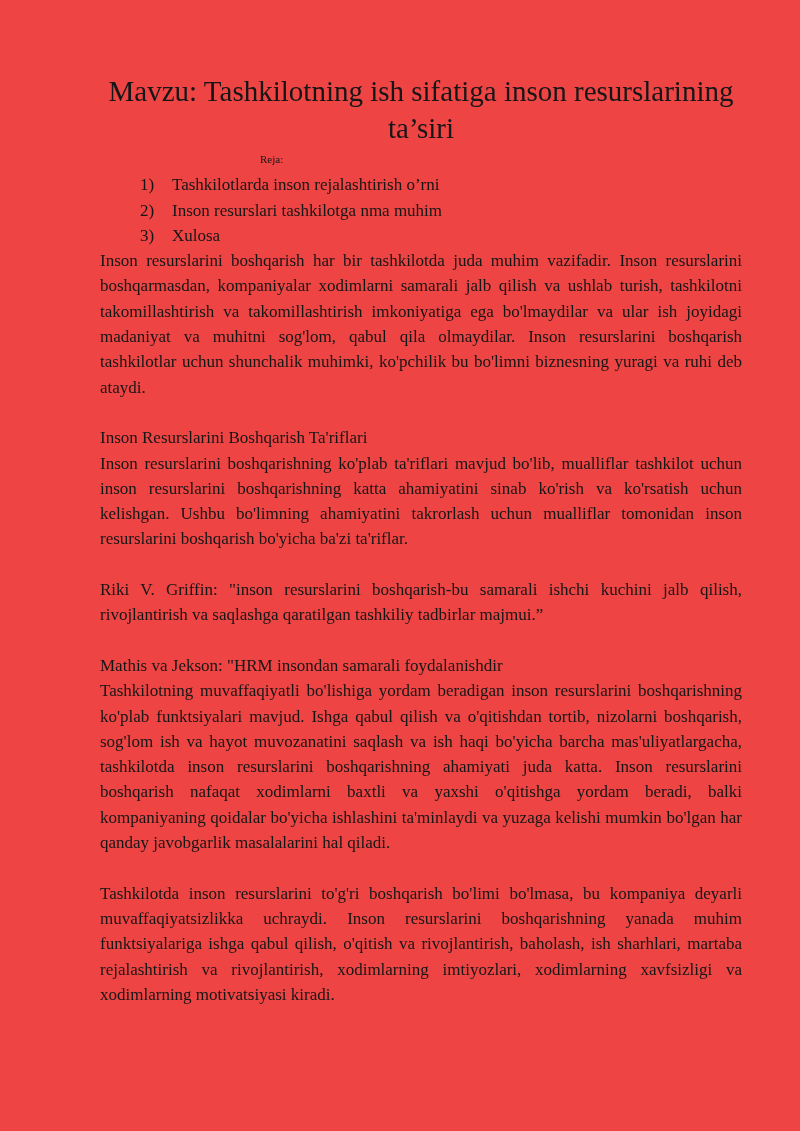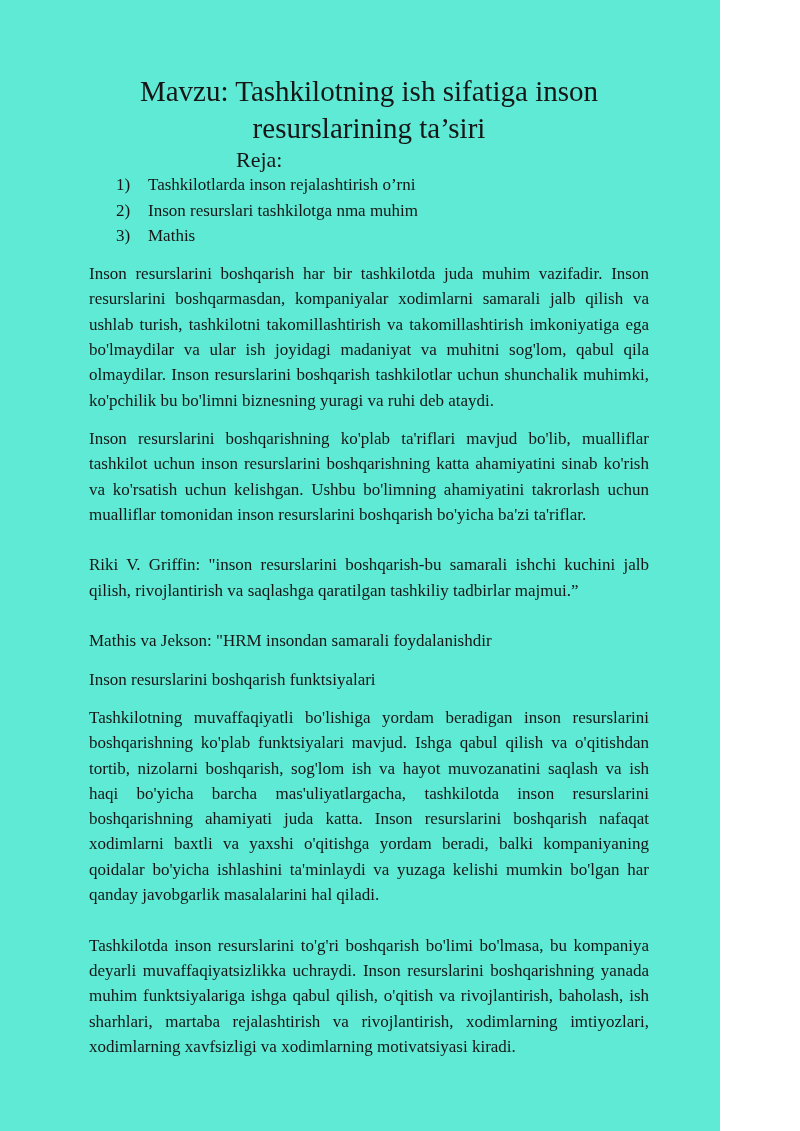--- a/index.html
+++ b/index.html
@@ -2,58 +2,58 @@
 <html><head>
 <meta charset="utf-8">
 <style>
   html, body {
     margin: 0;
     padding: 0;
     background: #ffffff;
   }
   .page {
     position: relative;
-    width: 720px;
+    width: 800px;
     height: 1131px;
-    background: #5eead4;
+    background: #ef4444;
     color: #161616;
     font-family: "Liberation Serif", "DejaVu Serif", serif;
     overflow: hidden;
     box-sizing: border-box;
-    padding: 73px 58px 0 76px;
+    padding: 73px 58px 0 100px;
   }
   .title {
     margin: 0;
     font-size: 29px;
     font-weight: normal;
     line-height: 37px;
     text-align: center;
   }
   .reja {
-    font-size: 22px;
+    font-size: 11px;
     line-height: 25.3px;
     padding-left: 160px;
   }
   .plan-list {
     margin: 0;
     padding: 0;
     list-style: none;
   }
   .plan-item {
     display: flex;
     font-size: 17px;
     line-height: 25.3px;
     padding-left: 40px;
   }
   .plan-item .num {
     width: 32px;
     flex: 0 0 32px;
   }
   .para {
-    margin: 13px;
+    margin: 0;
     font-size: 17px;
     line-height: 25.3px;
     text-align: justify;
   }
   .gap {
     margin-top: 25.3px;
   }
 </style>
 </head>
 <body>
@@ -68,32 +68,32 @@
     <li class="plan-item">
       <span class="num">1)</span>
       <span class="txt">Tashkilotlarda inson rejalashtirish o’rni</span>
     </li>
     <li class="plan-item">
       <span class="num">2)</span>
       <span class="txt">Inson resurslari tashkilotga nma muhim</span>
     </li>
     <li class="plan-item">
       <span class="num">3)</span>
-      <span class="txt">Mathis</span>
+      <span class="txt">Xulosa</span>
     </li>
   </ol>
 
   <p class="para">Inson resurslarini boshqarish har bir tashkilotda juda muhim vazifadir. Inson resurslarini boshqarmasdan, kompaniyalar xodimlarni samarali jalb qilish va ushlab turish, tashkilotni takomillashtirish va takomillashtirish imkoniyatiga ega bo'lmaydilar va ular ish joyidagi madaniyat va muhitni sog'lom, qabul qila olmaydilar. Inson resurslarini boshqarish tashkilotlar uchun shunchalik muhimki, ko'pchilik bu bo'limni biznesning yuragi va ruhi deb ataydi.</p>
 
+  <p class="para gap">Inson Resurslarini Boshqarish Ta'riflari</p>
 
   <p class="para">Inson resurslarini boshqarishning ko'plab ta'riflari mavjud bo'lib, mualliflar tashkilot uchun inson resurslarini boshqarishning katta ahamiyatini sinab ko'rish va ko'rsatish uchun kelishgan. Ushbu bo'limning ahamiyatini takrorlash uchun mualliflar tomonidan inson resurslarini boshqarish bo'yicha ba'zi ta'riflar.</p>
 
   <p class="para gap">Riki V. Griffin: "inson resurslarini boshqarish-bu samarali ishchi kuchini jalb qilish, rivojlantirish va saqlashga qaratilgan tashkiliy tadbirlar majmui.”</p>
 
   <p class="para gap">Mathis va Jekson: "HRM insondan samarali foydalanishdir</p>
 
-  <p class="para">Inson resurslarini boshqarish funktsiyalari</p>
 
   <p class="para">Tashkilotning muvaffaqiyatli bo'lishiga yordam beradigan inson resurslarini boshqarishning ko'plab funktsiyalari mavjud. Ishga qabul qilish va o'qitishdan tortib, nizolarni boshqarish, sog'lom ish va hayot muvozanatini saqlash va ish haqi bo'yicha barcha mas'uliyatlargacha, tashkilotda inson resurslarini boshqarishning ahamiyati juda katta. Inson resurslarini boshqarish nafaqat xodimlarni baxtli va yaxshi o'qitishga yordam beradi, balki kompaniyaning qoidalar bo'yicha ishlashini ta'minlaydi va yuzaga kelishi mumkin bo'lgan har qanday javobgarlik masalalarini hal qiladi.</p>
 
   <p class="para gap">Tashkilotda inson resurslarini to'g'ri boshqarish bo'limi bo'lmasa, bu kompaniya deyarli muvaffaqiyatsizlikka uchraydi. Inson resurslarini boshqarishning yanada muhim funktsiyalariga ishga qabul qilish, o'qitish va rivojlantirish, baholash, ish sharhlari, martaba rejalashtirish va rivojlantirish, xodimlarning imtiyozlari, xodimlarning xavfsizligi va xodimlarning motivatsiyasi kiradi.</p>
 
 </div>
 
 </body></html>

